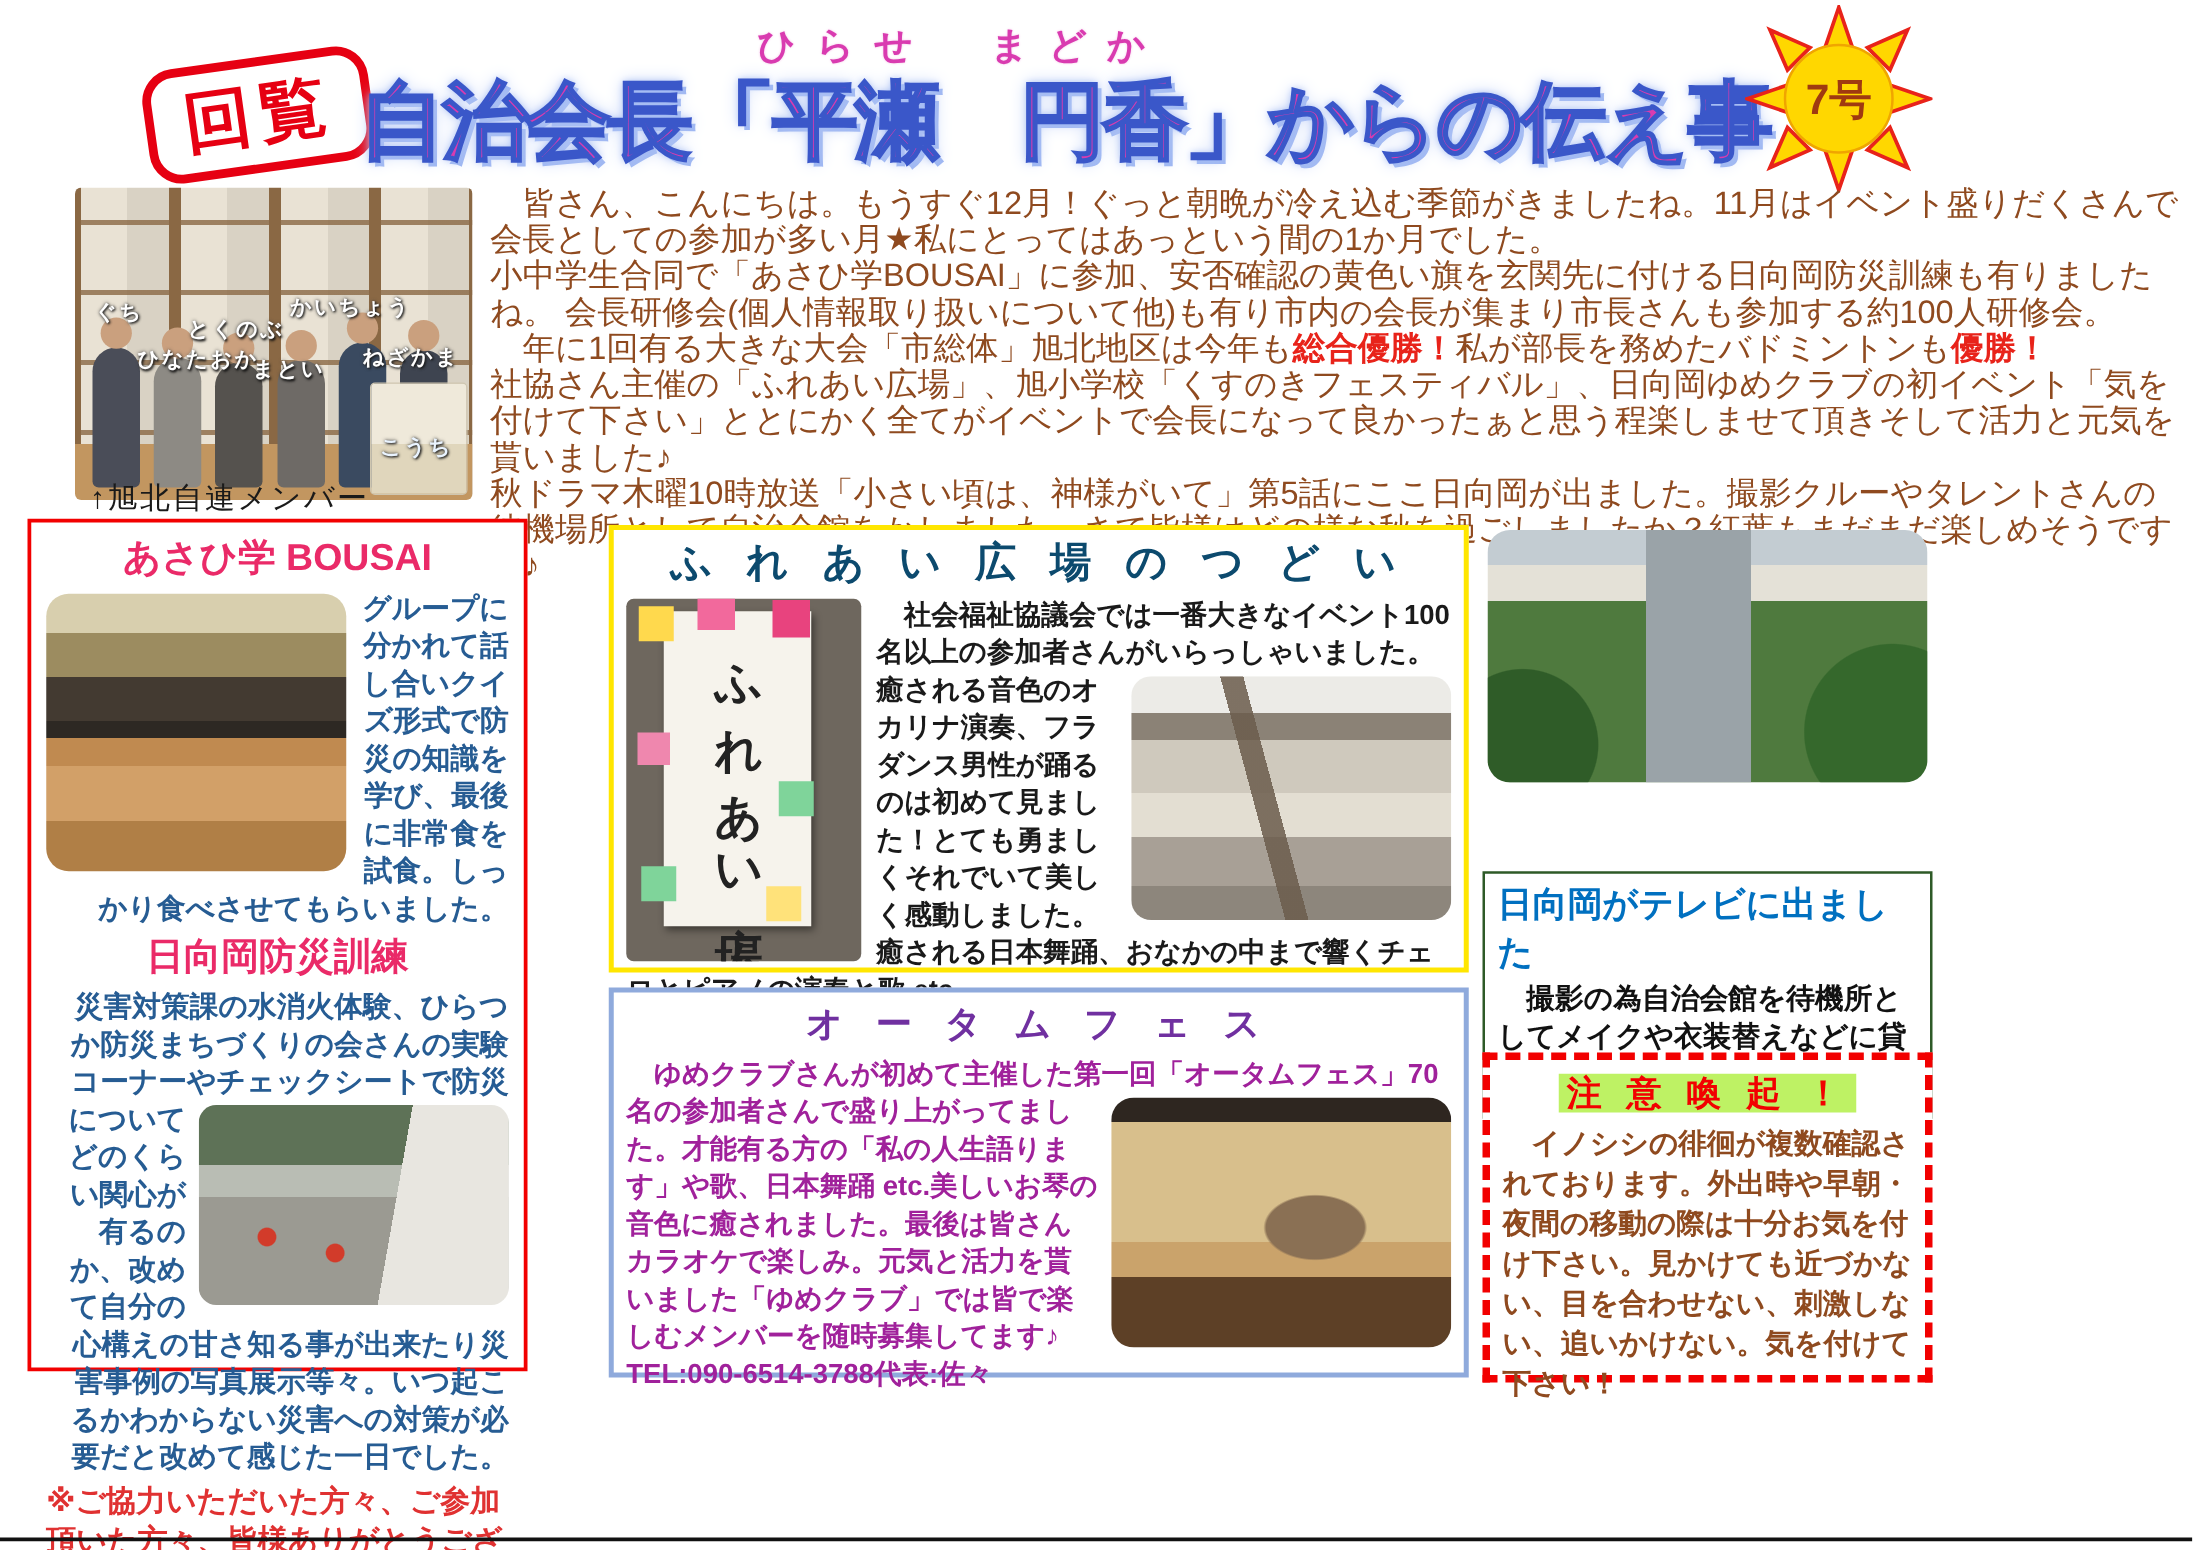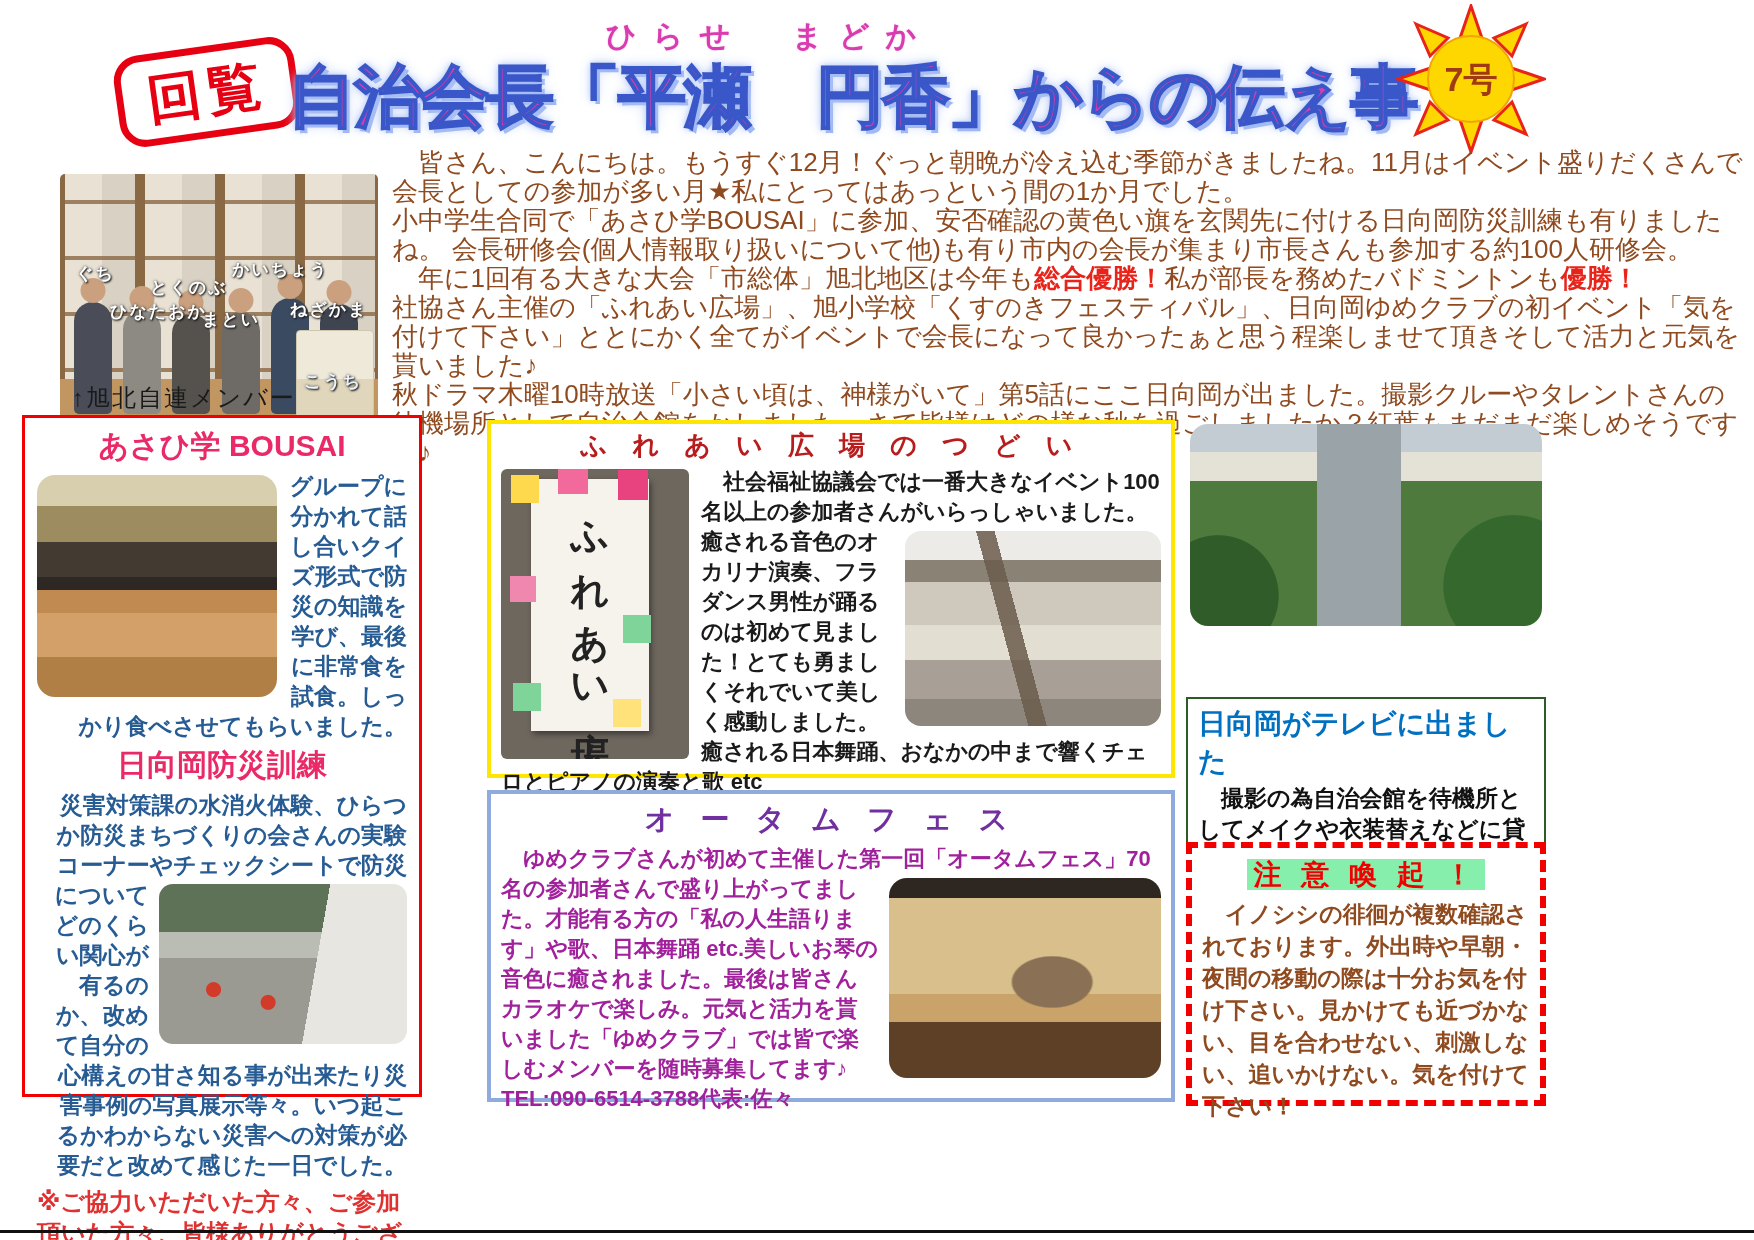--- a/index.html
+++ b/index.html
@@ -17,21 +17,21 @@
               text-shadow:0 0 6px #9db6f2,0 0 14px #bccdf6,4px 4px 0 #9db6f2;}
   .sun{position:absolute;left:1396px;top:4px;width:150px;height:150px;}
   .sun text{font-size:34px;font-weight:bold;fill:#a03a10;}
 
   
   .photo{position:relative;overflow:hidden;background:#999;}
   .group-photo{position:absolute;left:60px;top:150px;width:318px;height:250px;border-radius:5px;
     background:
       linear-gradient(180deg,rgba(0,0,0,0) 0 82%,#c29660 82%),
       repeating-linear-gradient(0deg,rgba(138,104,68,0) 0 52px,rgba(138,104,68,.8) 52px 56px),
-      repeating-linear-gradient(90deg,#8a6844 0 5px,#e9e2d4 5px 42px,#d9d2c4 42px 75px,#8a6844 75px 80px); margin-top: 24px;}
+      repeating-linear-gradient(90deg,#8a6844 0 5px,#e9e2d4 5px 42px,#d9d2c4 42px 75px,#8a6844 75px 80px);}
   .ppl{position:absolute;left:8px;right:14px;bottom:10px;display:flex;justify-content:space-around;align-items:flex-end;height:140px;}
   .person{width:38px;background:#3d3f48;border-radius:19px 19px 5px 5px;position:relative;}
   .person::before{content:"";position:absolute;top:-24px;left:50%;transform:translateX(-50%);
                   width:25px;height:25px;border-radius:50%;background:#caa07e;}
   .ppl .person:nth-child(1){height:112px;background:#4a4d58;}
   .ppl .person:nth-child(2){height:104px;background:#8d8a84;}
   .ppl .person:nth-child(3){height:100px;background:#55524e;}
   .ppl .person:nth-child(4){height:102px;background:#6e6a66;}
   .ppl .person:nth-child(5){height:116px;background:#3a4a60;}
   .ppl .person:nth-child(6){height:110px;background:#3e4450;}
@@ -66,21 +66,21 @@
   .ext-photo{width:248px;height:160px;border-radius:14px;margin:4px 0 4px 10px;
     background:
       radial-gradient(circle at 22% 66%,#d23b2a 0 7px,rgba(0,0,0,0) 8px),
       radial-gradient(circle at 44% 74%,#d23b2a 0 7px,rgba(0,0,0,0) 8px),
       linear-gradient(100deg,rgba(0,0,0,0) 0 62%,#e8e6e0 62%),
       linear-gradient(180deg,#5e7257 0 30%,#b9bdb4 30% 46%,#9b9a92 46%);}
   .red-note{color:#e03131;font-size:24px;line-height:31px;font-weight:700;margin:6px 0 0;}
 
   
   .yellow-box{left:487px;top:420px;width:688px;height:358px;border:4px solid #ffe600;padding:2px 10px;}
-  .h-orange{color:#b91c1c;font-size:26px;letter-spacing:9px;}
+  .h-orange{color:#0c4a6e;font-size:33px;letter-spacing:9px;}
   .black-text{color:#1a1a1a;font-size:22px;line-height:30px;font-weight:600;margin:0;}
   .sign-photo{width:188px;height:290px;border-radius:6px;margin:2px 12px 2px 0;background:#6e675e;}
   .sign-card{position:absolute;left:30px;top:10px;width:118px;height:252px;background:#f6f3ec;
              box-shadow:2px 3px 6px rgba(0,0,0,.45);}
   .sign-card::before{content:"";position:absolute;width:0;height:0;top:0;left:0;
     box-shadow:-6px 10px 0 14px #ffd94d,42px 0px 0 15px #f2699c,102px 6px 0 15px #e8437e,
                -8px 110px 0 13px #ef87ae,106px 150px 0 14px #7fd49a,
                -4px 218px 0 14px #7fd49a,96px 234px 0 14px #ffe27a;}
   .sign-text{writing-mode:vertical-rl;font-size:38px;font-weight:bold;color:#222;position:absolute;
              top:16px;left:50%;transform:translateX(-50%);letter-spacing:8px;}
@@ -104,21 +104,21 @@
     background:
       radial-gradient(circle at 8% 85%,#2f5c28 0 60px,rgba(0,0,0,0) 61px),
       radial-gradient(circle at 92% 80%,#35682c 0 70px,rgba(0,0,0,0) 71px),
       linear-gradient(90deg,rgba(0,0,0,0) 0 36%,#9aa3a8 36% 60%,rgba(0,0,0,0) 60%),
       linear-gradient(180deg,#c3ccd2 0 14%,#e4e1d7 14% 28%,#4f7a3e 28%);}
   .green-box{left:1186px;top:657px;width:360px;height:198px;border:2px solid #2e5a27;padding:6px 10px;margin-top:40px;}
   .h-blue{color:#0070c0;font-size:28px;text-align:left;margin:0 0 2px;}
   .tv-text{color:#111;font-size:23px;line-height:31px;font-weight:600;margin:0;}
   .caution-box{left:1186px;top:842px;width:360px;height:264px;border:6px dashed #f20000;padding:4px 10px;}
   .h-caution{font-size:28px;letter-spacing:6px;margin:4px 0;}
-  .h-caution span{background:#86efac;color:#f20000;padding:0 6px;}
+  .h-caution span{background:#bef264;color:#f20000;padding:0 6px;}
   .caution-text{color:#8f4a1f;font-size:23px;line-height:32px;font-weight:600;margin:0;}
 
   .bottom-rule{position:absolute;left:0;right:0;top:1230px;height:3px;background:#111;}
 </style>
 </head>
 <body>
 
 <div class="canvas">
 
   <div class="stamp">回覧</div>

